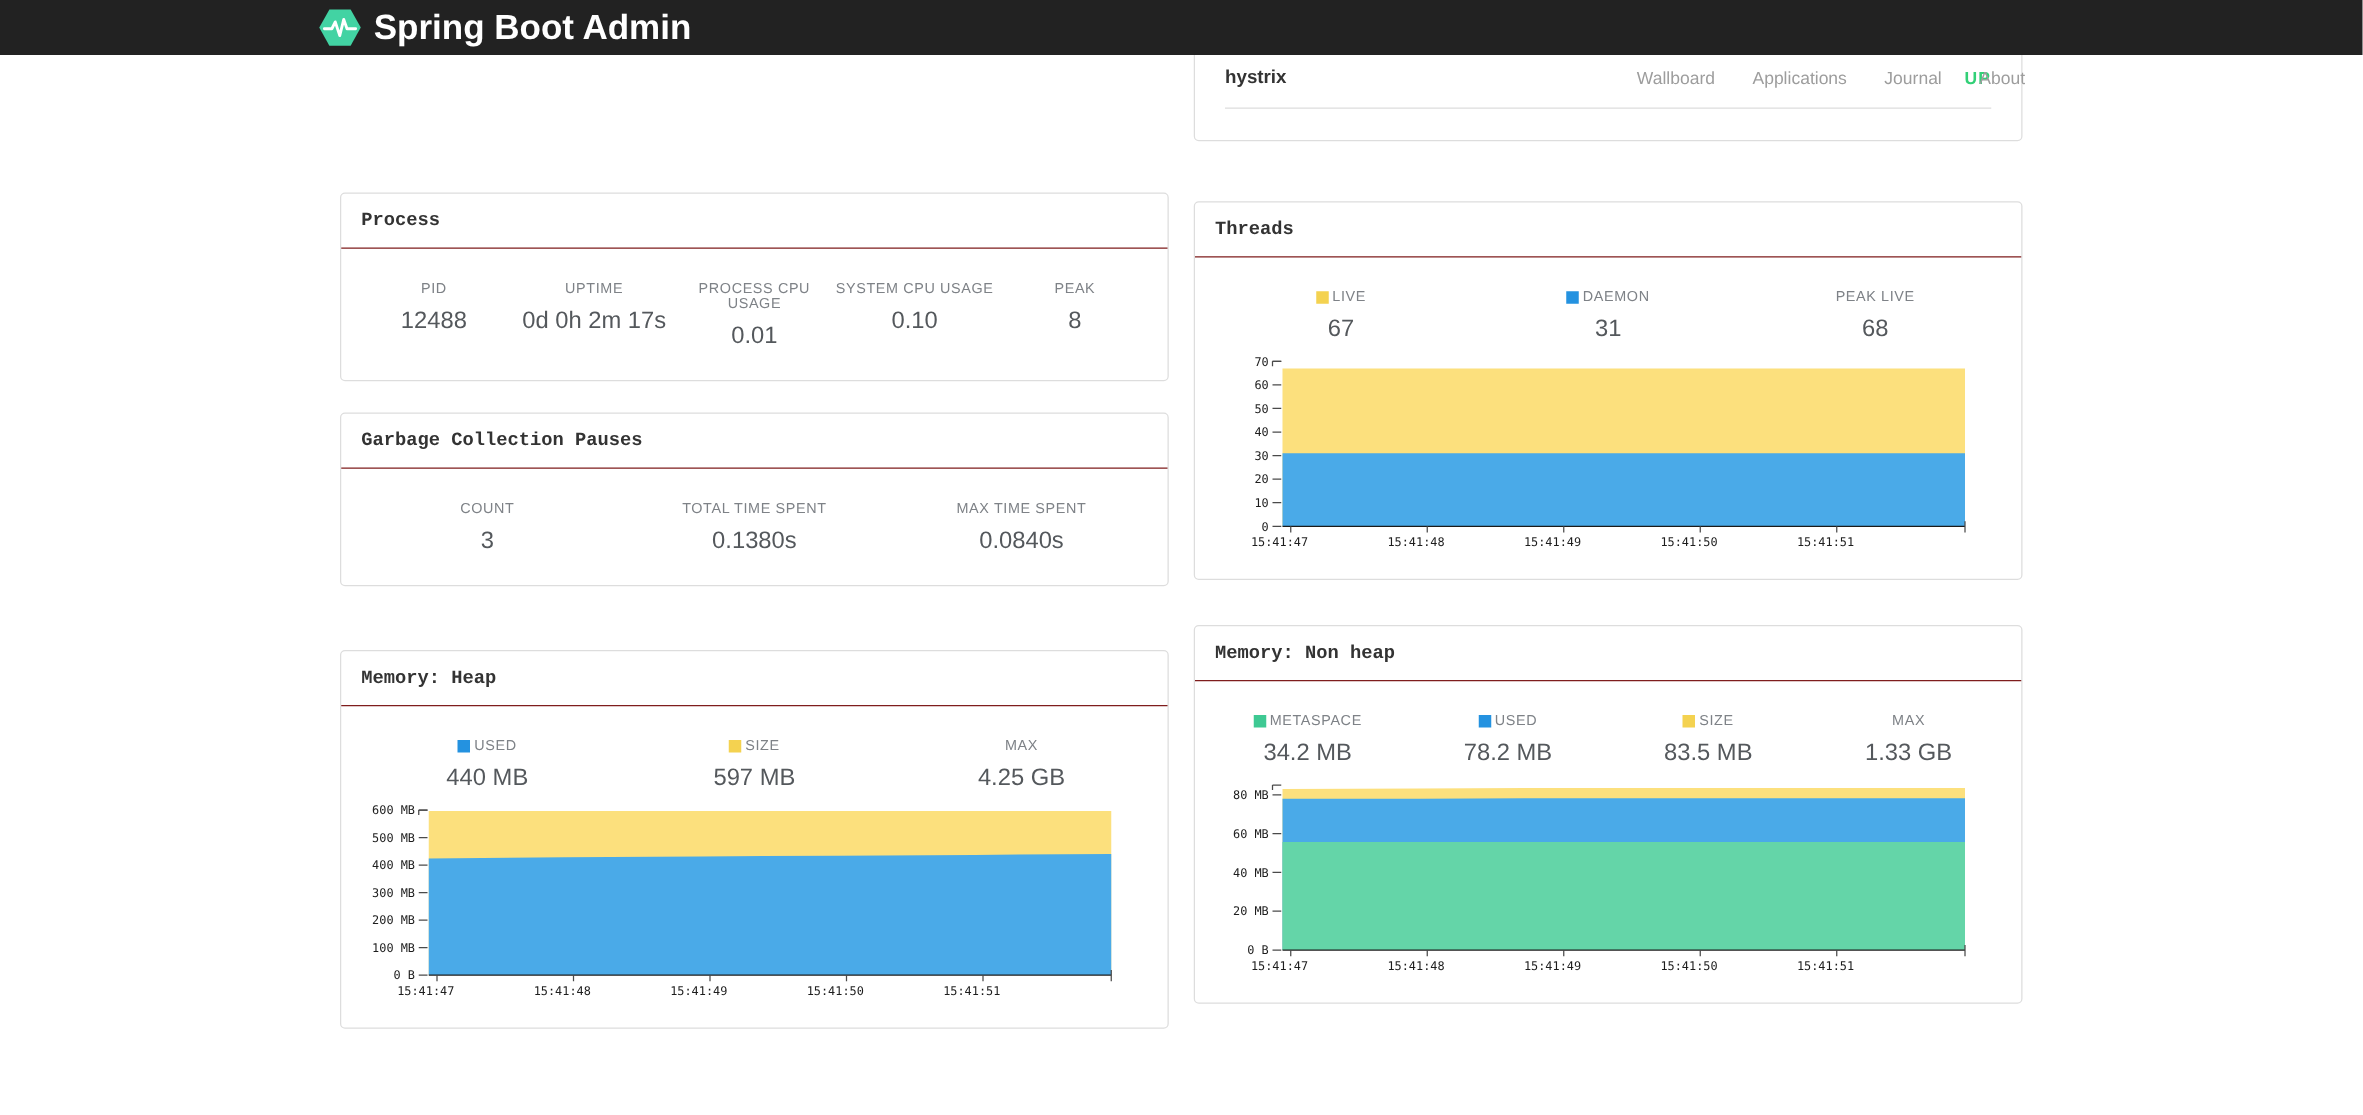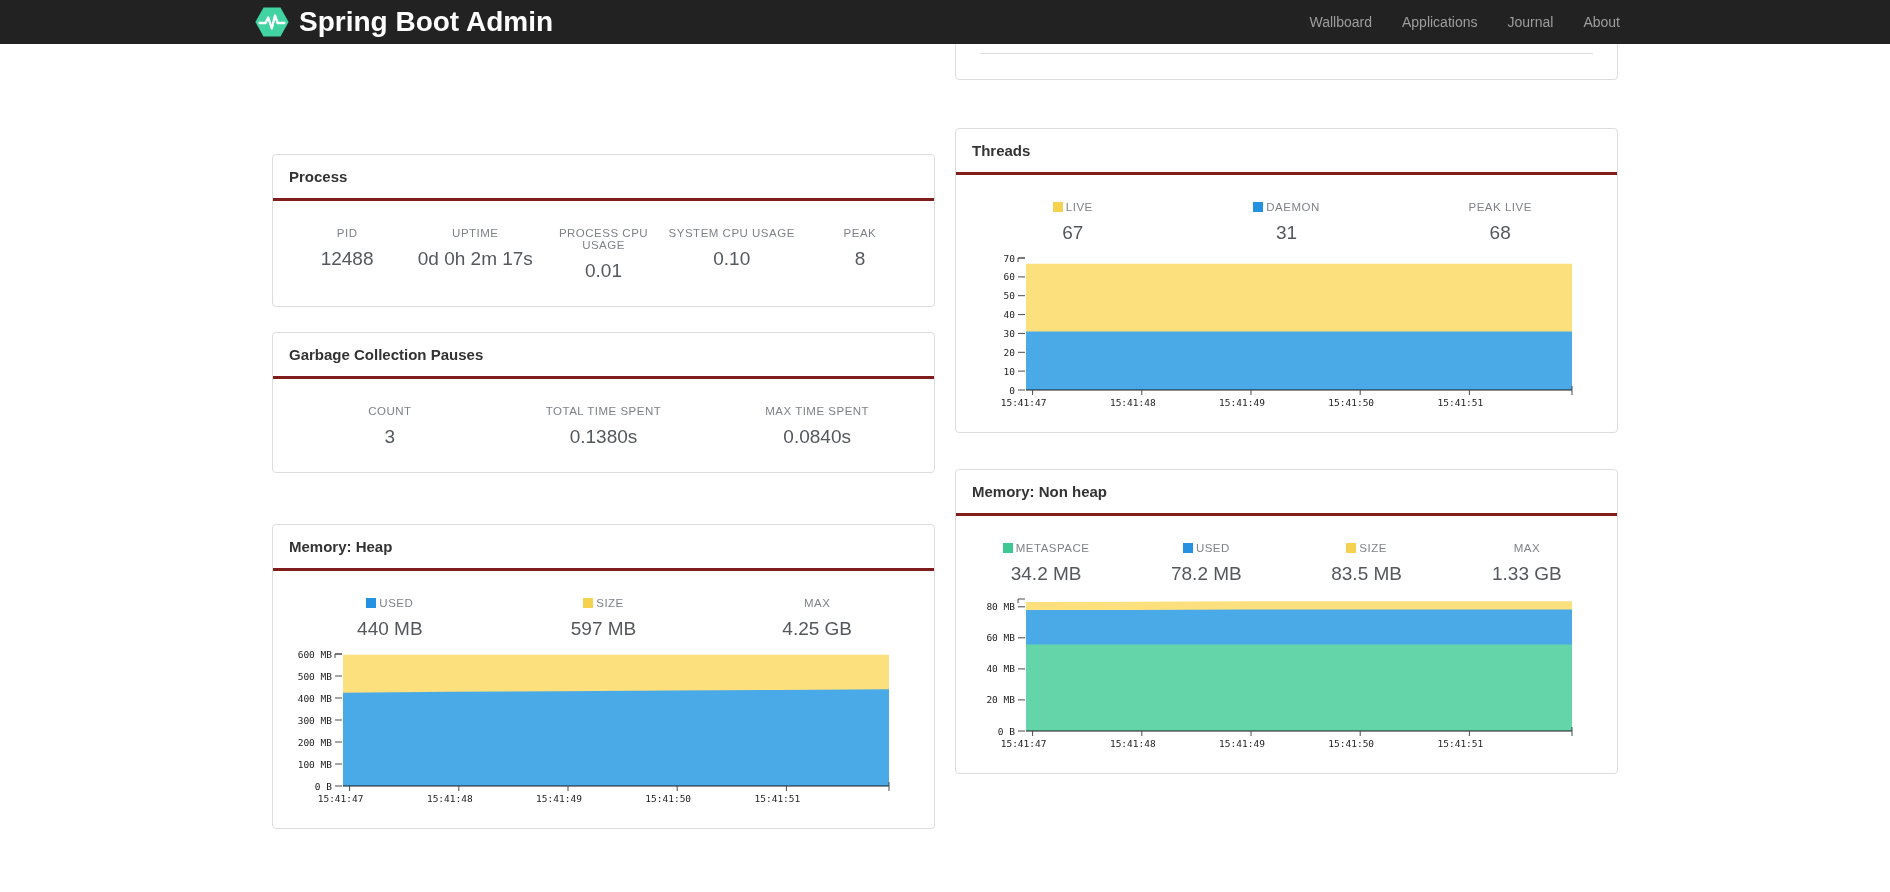--- a/index.html
+++ b/index.html
@@ -16,31 +16,32 @@
     position:fixed; top:0; left:0; right:0; height:44px;
     background:#222; z-index:100;
   }
   .navbar-inner {
     width:1380px; margin:0 auto; height:100%;
     display:flex; align-items:center; justify-content:space-between;
   }
   .brand { display:flex; align-items:center; gap:10px; color:#fff; font-size:28px; font-weight:bold; cursor:pointer; }
   .brand svg { display:block; }
   .nav-links { display:flex; height:44px; }
-  .nav-link { color:#9d9d9d; font-size:14px; line-height:44px; padding:0 15px; cursor:pointer; }
+  .nav-link { color:#9d9d9d; font-size:14px; line-height:44px; padding:0 15px; cursor:pointer;margin-top:40px; }
 
   
   .container { width:1346px; margin:0 auto; display:flex; gap:20px; }
   .col { width:663px; display:flex; flex-direction:column; }
   .col-left { padding-top:110px; }
 
   .panel { background:#fff; border:1px solid #ddd; border-radius:4px; }
   .panel-heading {
     padding:13px 16px; font-size:15px; font-weight:bold; color:#333;
-    border-bottom:3px solid #7f1d1d;
+    border-bottom:1px solid #7f1d1d;
+    font-family:Liberation Mono, monospace;
   }
 
   
   .panel-apps { margin-top:-84px; margin-bottom:48px; }
   .apps-filler { height:92px; }
   .app-row { display:flex; justify-content:space-between; align-items:center; padding:0 24px 16px 24px; }
   .app-name { font-weight:bold; font-size:15px; color:#333; }
   .app-status { font-weight:bold; font-size:14px; letter-spacing:1px; }
   .app-row-divider { border-top:1px solid #ddd; margin:0 24px; }
   .apps-bottom { height:25px; }
@@ -211,20 +212,24 @@
           </svg>
       </div>
     </section>
 
   </div>
 
   <div class="col">
 
     <section class="panel panel-apps">
       <div class="apps-filler"></div>
+      <div class="app-row">
+        <span class="app-name">hystrix</span>
+        <span class="app-status" style="color: rgb(50, 208, 119);">UP</span>
+      </div>
       <div class="app-row-divider"></div>
       <div class="apps-bottom"></div>
     </section>
 
     <section class="panel panel-threads panel-with-chart">
       <div class="panel-heading">Threads</div>
       <div class="stats-row">
           <div class="stat">
             <div class="stat-label">
               <span class="swatch" style="background: rgb(244, 210, 80);"></span>

